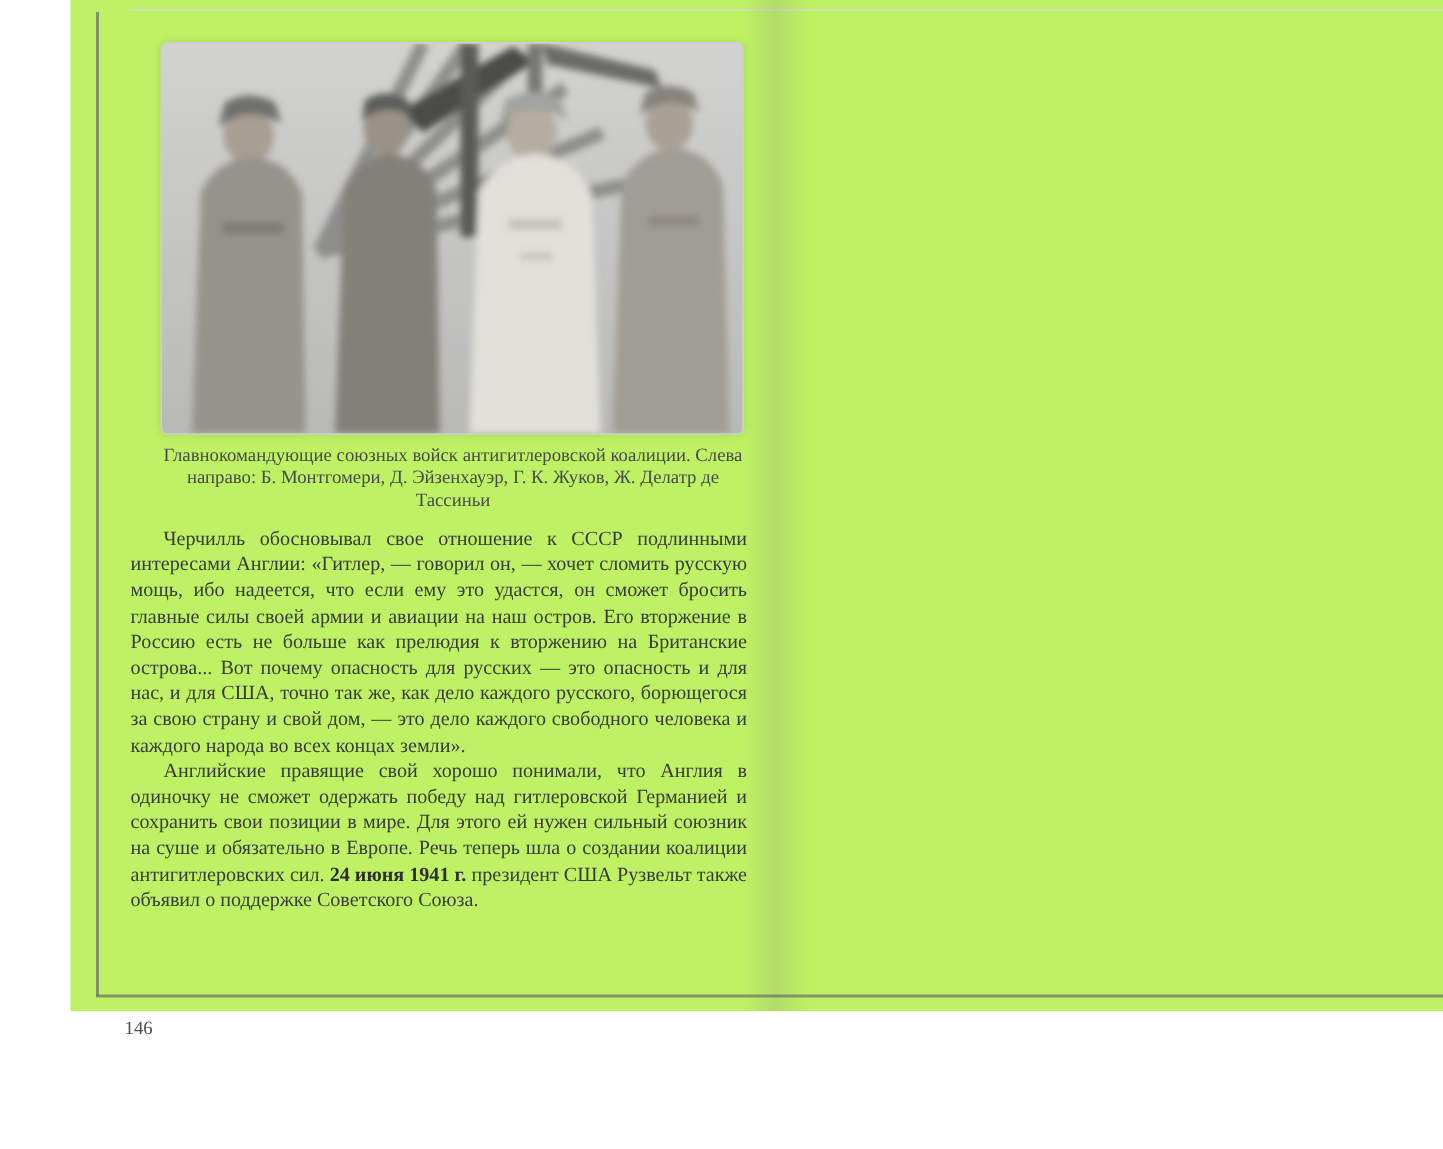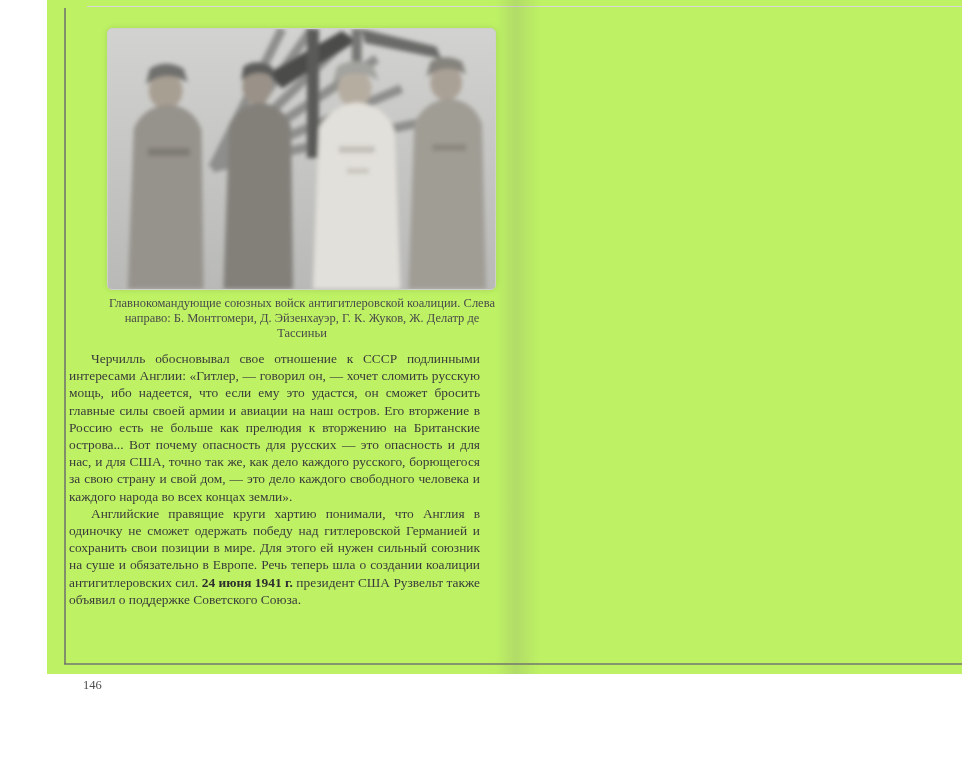--- a/index.html
+++ b/index.html
@@ -24,21 +24,21 @@
     overflow:hidden; background:#c9c9c9; box-shadow:0 0 6px rgba(0,0,0,.12); }
   .photo-left  { left:60px; top:28px;  width:389px; height:262px; }
   .photo-frame svg { display:block; width:100%; height:100%; }
 
   .caption { position:absolute; text-align:center; color:#4a4a4a;
     font-size:12.5px; line-height:15px; }
   .caption-left  { left:62px;  top:296px; width:386px; }
 
   .body-text { position:absolute; color:#3a3a3a; font-size:13.4px;
     line-height:17.2px; text-align:justify; }
-  .body-left  { left:22px;  top:350px; width:411px; }
+  .body-left  { left:40px;  top:350px; width:411px; }
   .body-text p { text-indent:22px; }
   b { color:#2e2e2e; }
   .bi { font-weight:bold; font-style:italic; }
 
   .page-number { position:absolute; font-size:12.5px; color:#4c4c4c; }
   .pn-left  { left:36px;  top:678px; }
 </style>
 </head>
 <body>
 
@@ -100,21 +100,21 @@
           <path d="M302 262 L308 94 q12 -22 34 -24 q26 2 34 26 L380 262 Z" fill="#a09d95"></path>
           <rect x="326" y="116" width="34" height="7" fill="#8b887f"></rect>
         </g>
       </svg>
     </div>
 
     <div class="caption caption-left">Главнокомандующие союзных войск антигитлеровской коалиции. Слева направо: Б. Монтгомери, Д. Эйзенхауэр, Г. К. Жуков, Ж. Делатр де Тассиньи</div>
 
     <div class="body-text body-left">
       <p><span>Черчилль обосновывал свое отношение к СССР подлинными интересами Англии: «Гитлер, — говорил он, — хочет сломить русскую мощь, ибо надеется, что если ему это удастся, он сможет бросить главные силы своей армии и авиации на наш остров. Его вторжение в Россию есть не больше как прелюдия к вторжению на Британские острова... Вот почему опасность для русских — это опасность и для нас, и для США, точно так же, как дело каждого русского, борющегося за свою страну и свой дом, — это дело каждого свободного человека и каждого народа во всех концах земли».</span></p>
-      <p><span>Английские правящие круги хартию понимали, что Англия в одиночку не сможет одержать победу над гитлеровской Германией и сохранить свои позиции в мире. Для этого ей нужен сильный союзник на суше и обязательно в Европе. Речь теперь шла о создании коалиции антигитлеровских сил.</span>
+      <p><span>Английские правящие свой хорошо понимали, что Англия в одиночку не сможет одержать победу над гитлеровской Германией и сохранить свои позиции в мире. Для этого ей нужен сильный союзник на суше и обязательно в Европе. Речь теперь шла о создании коалиции антигитлеровских сил.</span>
         <b>24 июня 1941 г.</b>
         <span>президент США Рузвельт также объявил о поддержке Советского Союза.</span></p>
     </div>
 
     <div class="page-number pn-left">146</div>
   </div>
 
   <div class="page page-right">
 
     

